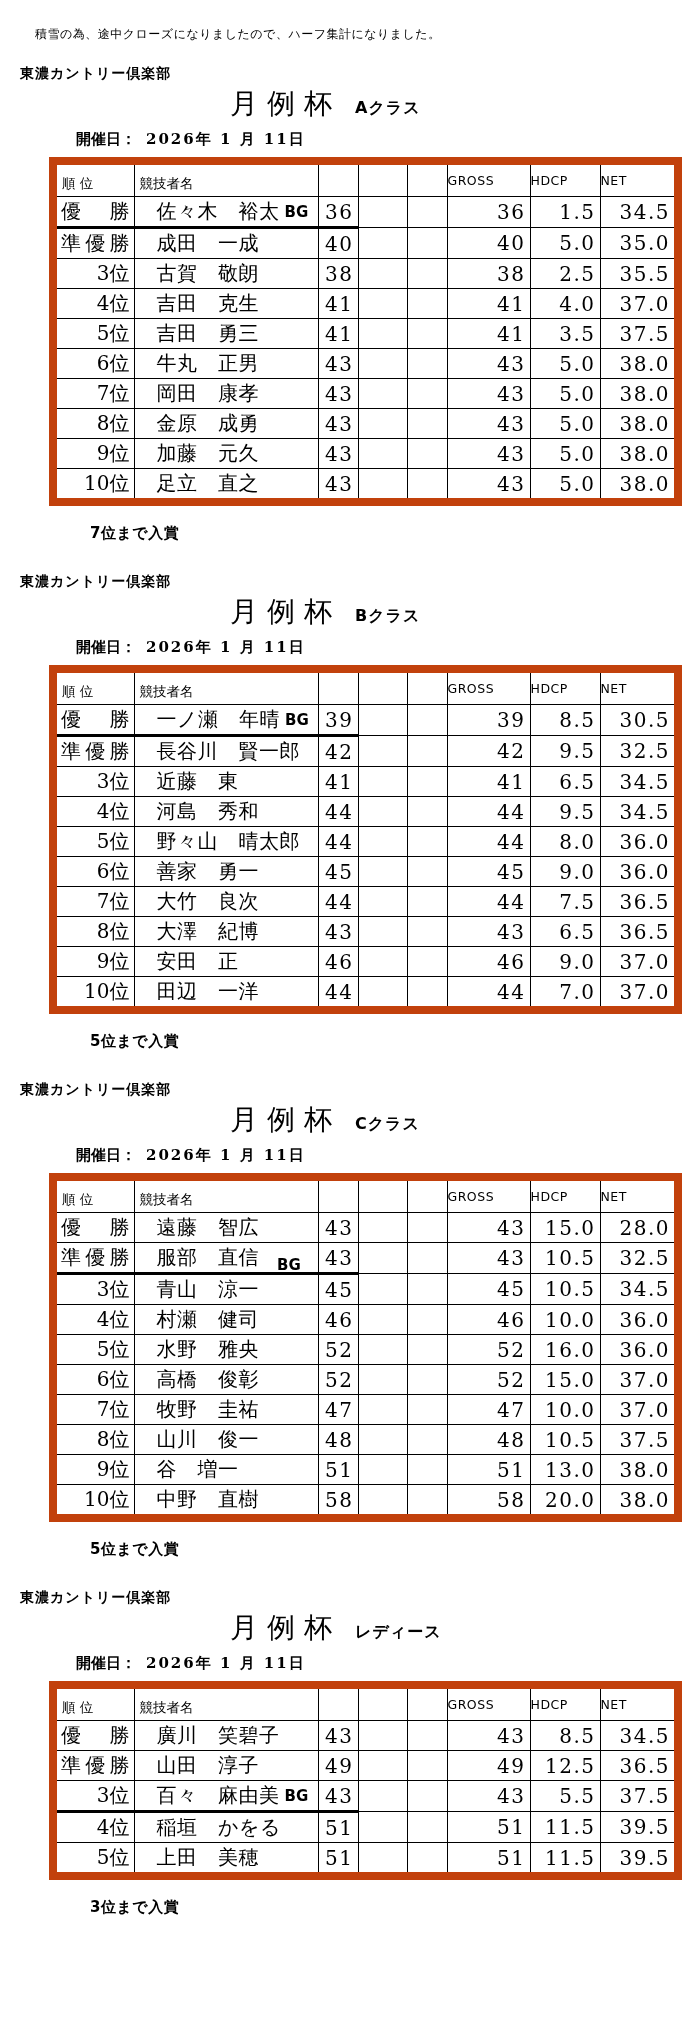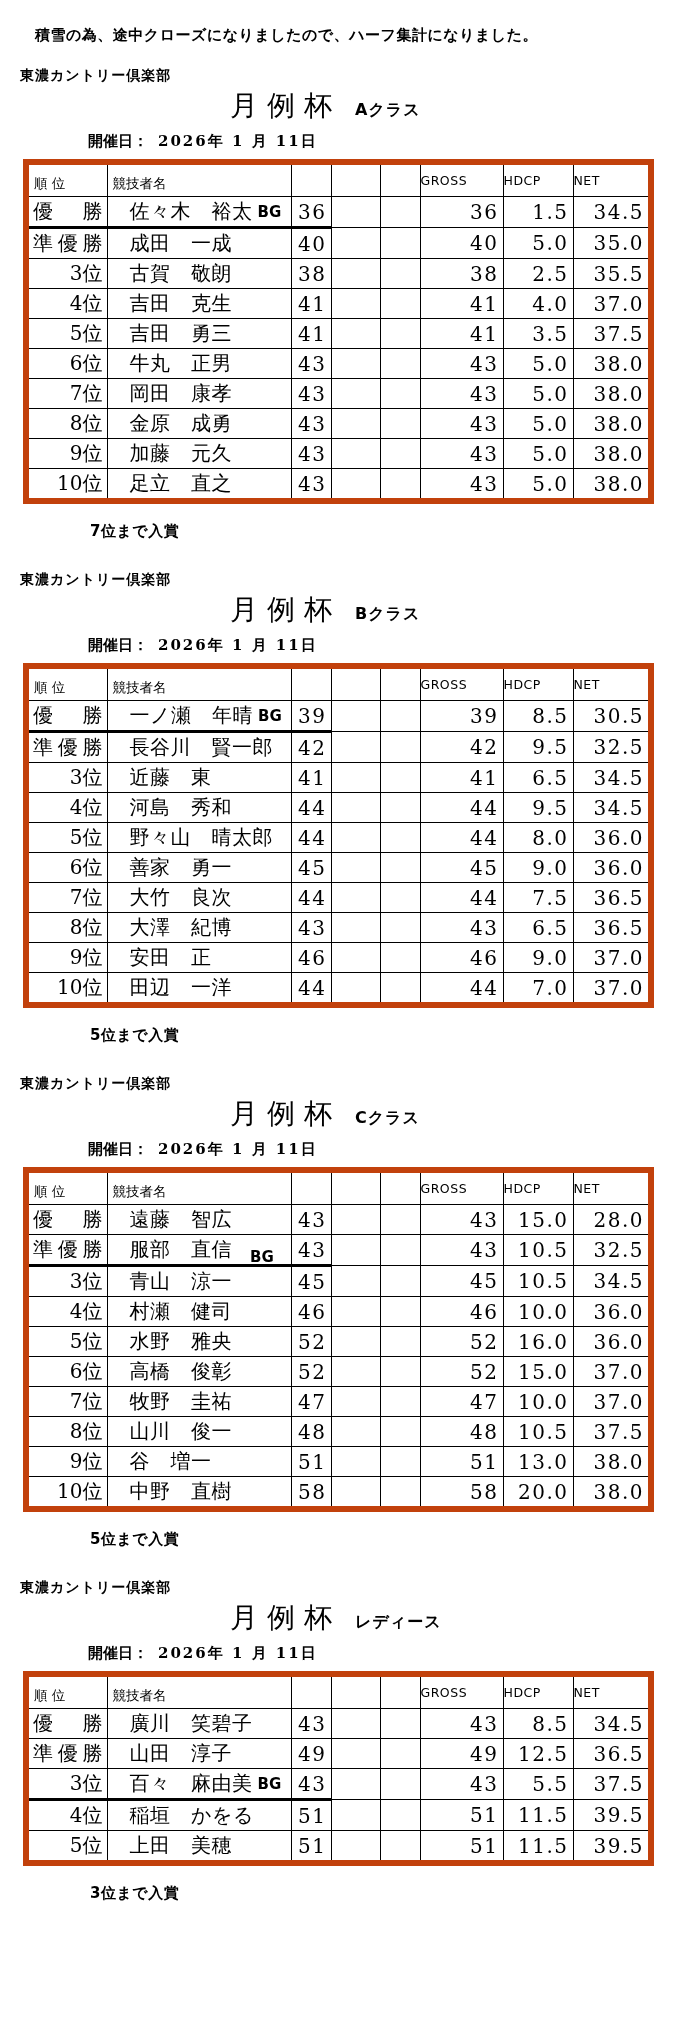--- a/index.html
+++ b/index.html
@@ -7,52 +7,52 @@
     width:696px;min-height:2025px;
     font-family:"DejaVu Serif",serif;
     color:#000;
     -webkit-font-smoothing:none;
   }
   .page{width:696px;min-height:2025px;background:#fff;overflow:hidden;}
 
   .top-note{
     margin:26px 0 22px 35px;
     font-family:"DejaVu Sans","Liberation Sans",sans-serif;
-    font-weight:bold;font-size:15px;letter-spacing:.5px;
+    font-weight:normal;font-size:12px;letter-spacing:.5px;
   }
 
   .section{margin-bottom:30px;}
   .club{
     margin:0 0 2px 20px;
     font-family:"DejaVu Sans","Liberation Sans",sans-serif;
     font-weight:bold;font-size:14px;letter-spacing:1px;
   }
   .title-row{margin:0 0 6px 230px;height:38px;white-space:nowrap;}
   .event-title{
     font-family:"DejaVu Serif","Liberation Serif",serif;
     font-size:28px;letter-spacing:9px;font-weight:500;
   }
   .class-label{
     font-family:"DejaVu Sans","Liberation Sans",sans-serif;
     font-weight:bold;font-size:16px;margin-left:14px;letter-spacing:1px;
   }
-  .date-row{margin:0 0 8px 40px;white-space:nowrap;padding-left:48px;}
+  .date-row{margin:0 0 8px 28px;white-space:nowrap;padding-left:48px;}
   .date-label{
     font-family:"DejaVu Serif","Liberation Serif",serif;
     font-weight:bold;font-size:15px;
   }
   .date-value{
     font-family:"DejaVu Serif","Liberation Serif",serif;
     font-weight:bold;font-size:15px;letter-spacing:2px;margin-left:10px;
   }
 
   table.results{
-    margin-left:23px;
+    margin-left:49px;
     border-collapse:collapse;
-    border:6px solid #c2410c;
+    border:8px solid #c2410c;
     table-layout:fixed;width:625px;
   }
   table.results col.w-rank{width:81px;}
   table.results col.w-name{width:184px;}
   table.results col.w-score{width:40px;}
   table.results col.w-e1{width:49px;}
   table.results col.w-e2{width:40px;}
   table.results col.w-gross{width:83px;}
   table.results col.w-hdcp{width:70px;}
   table.results col.w-net{width:78px;}

